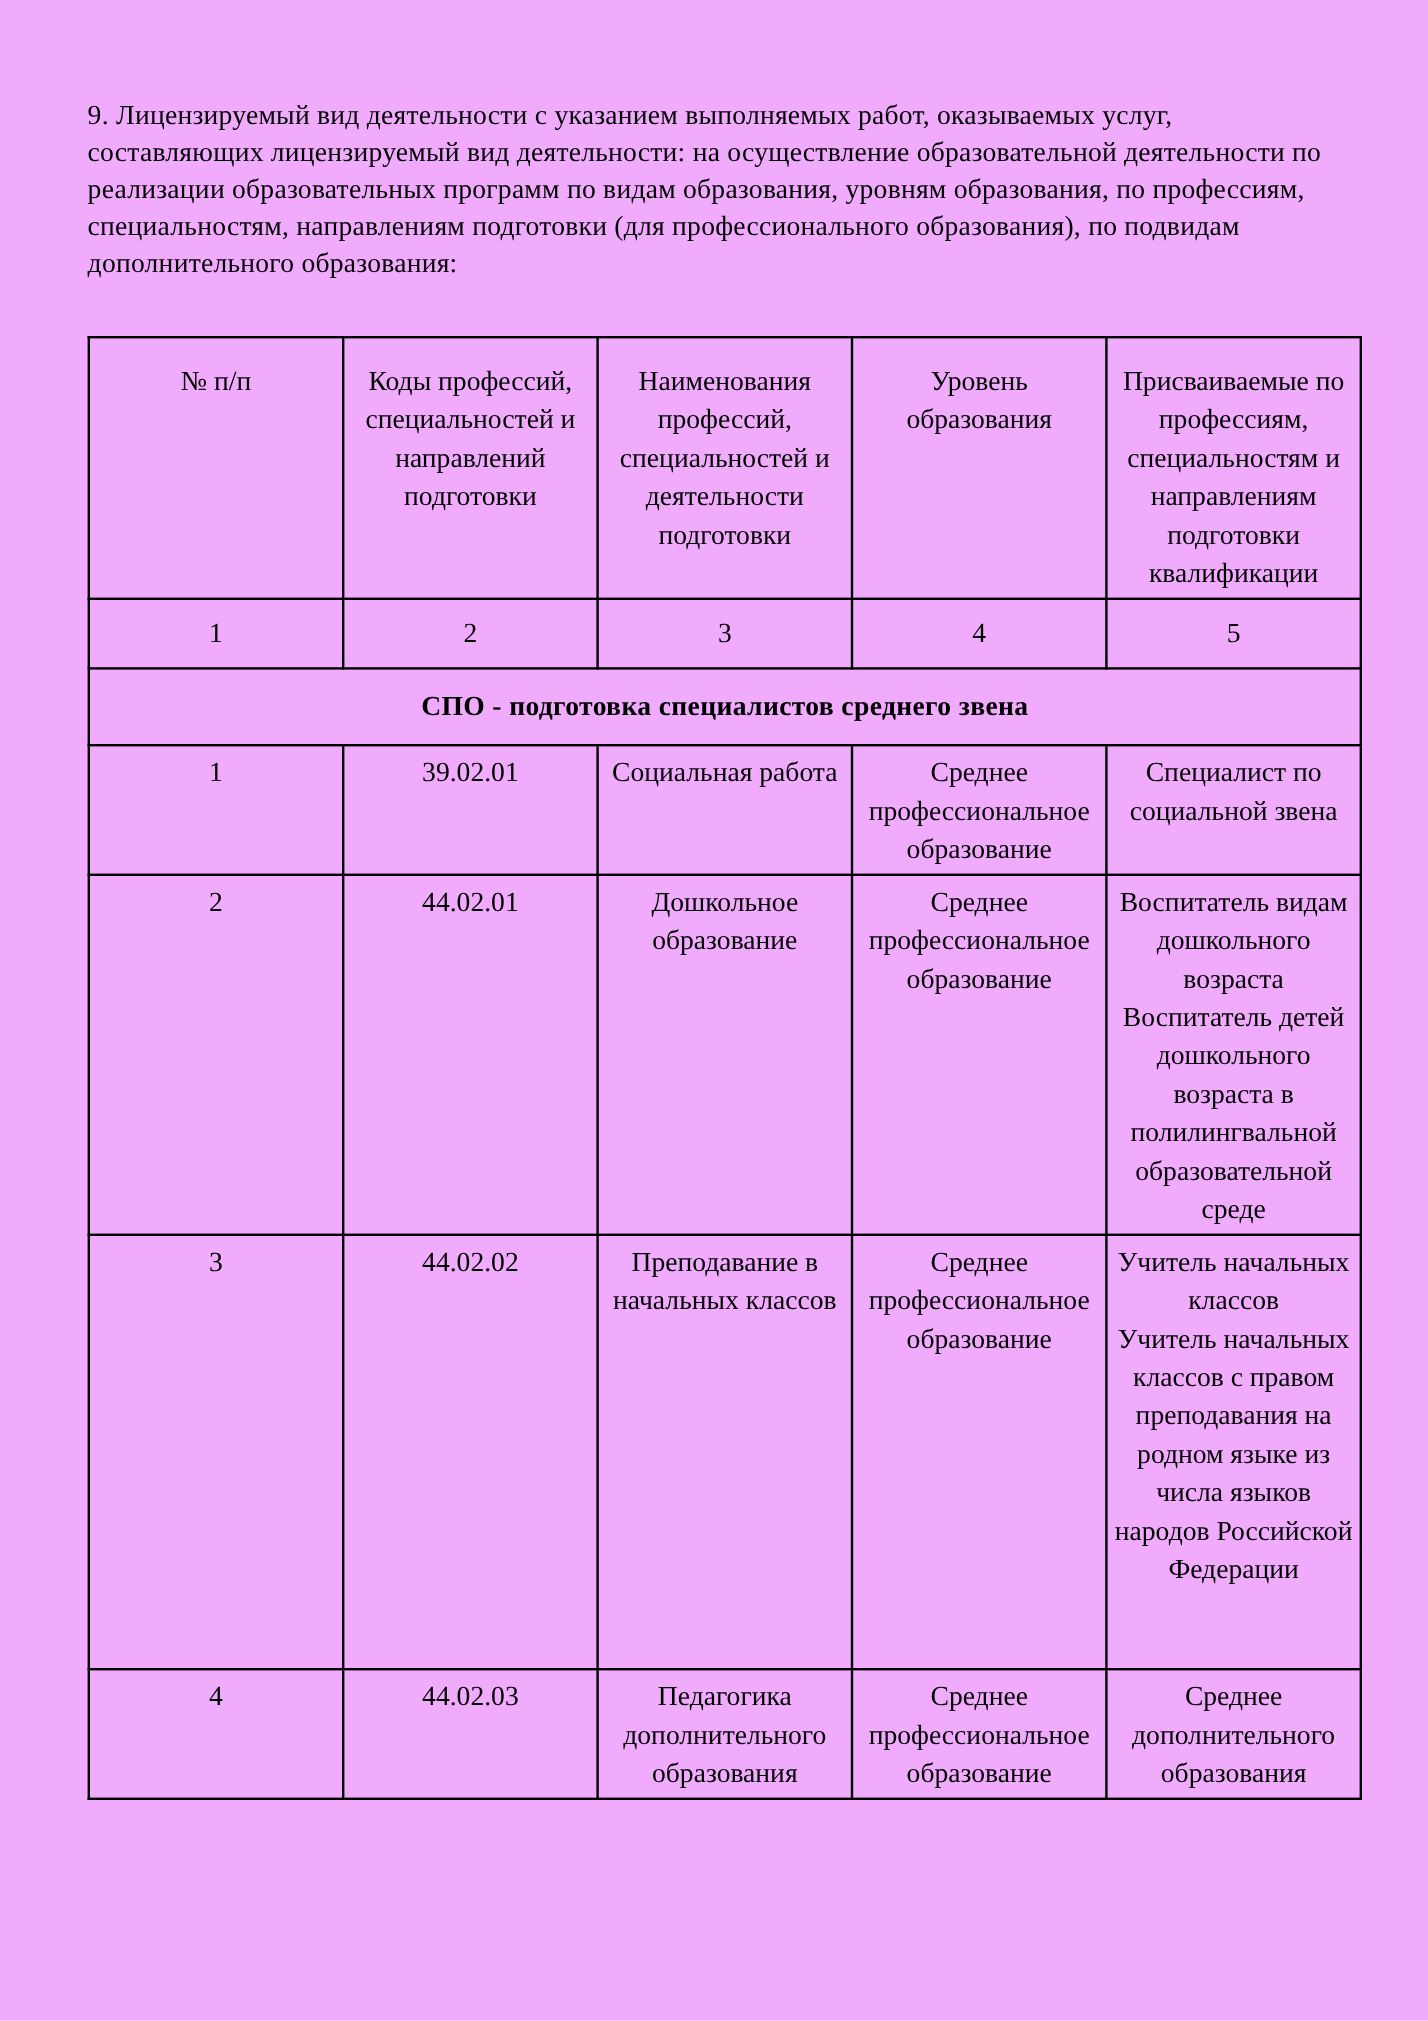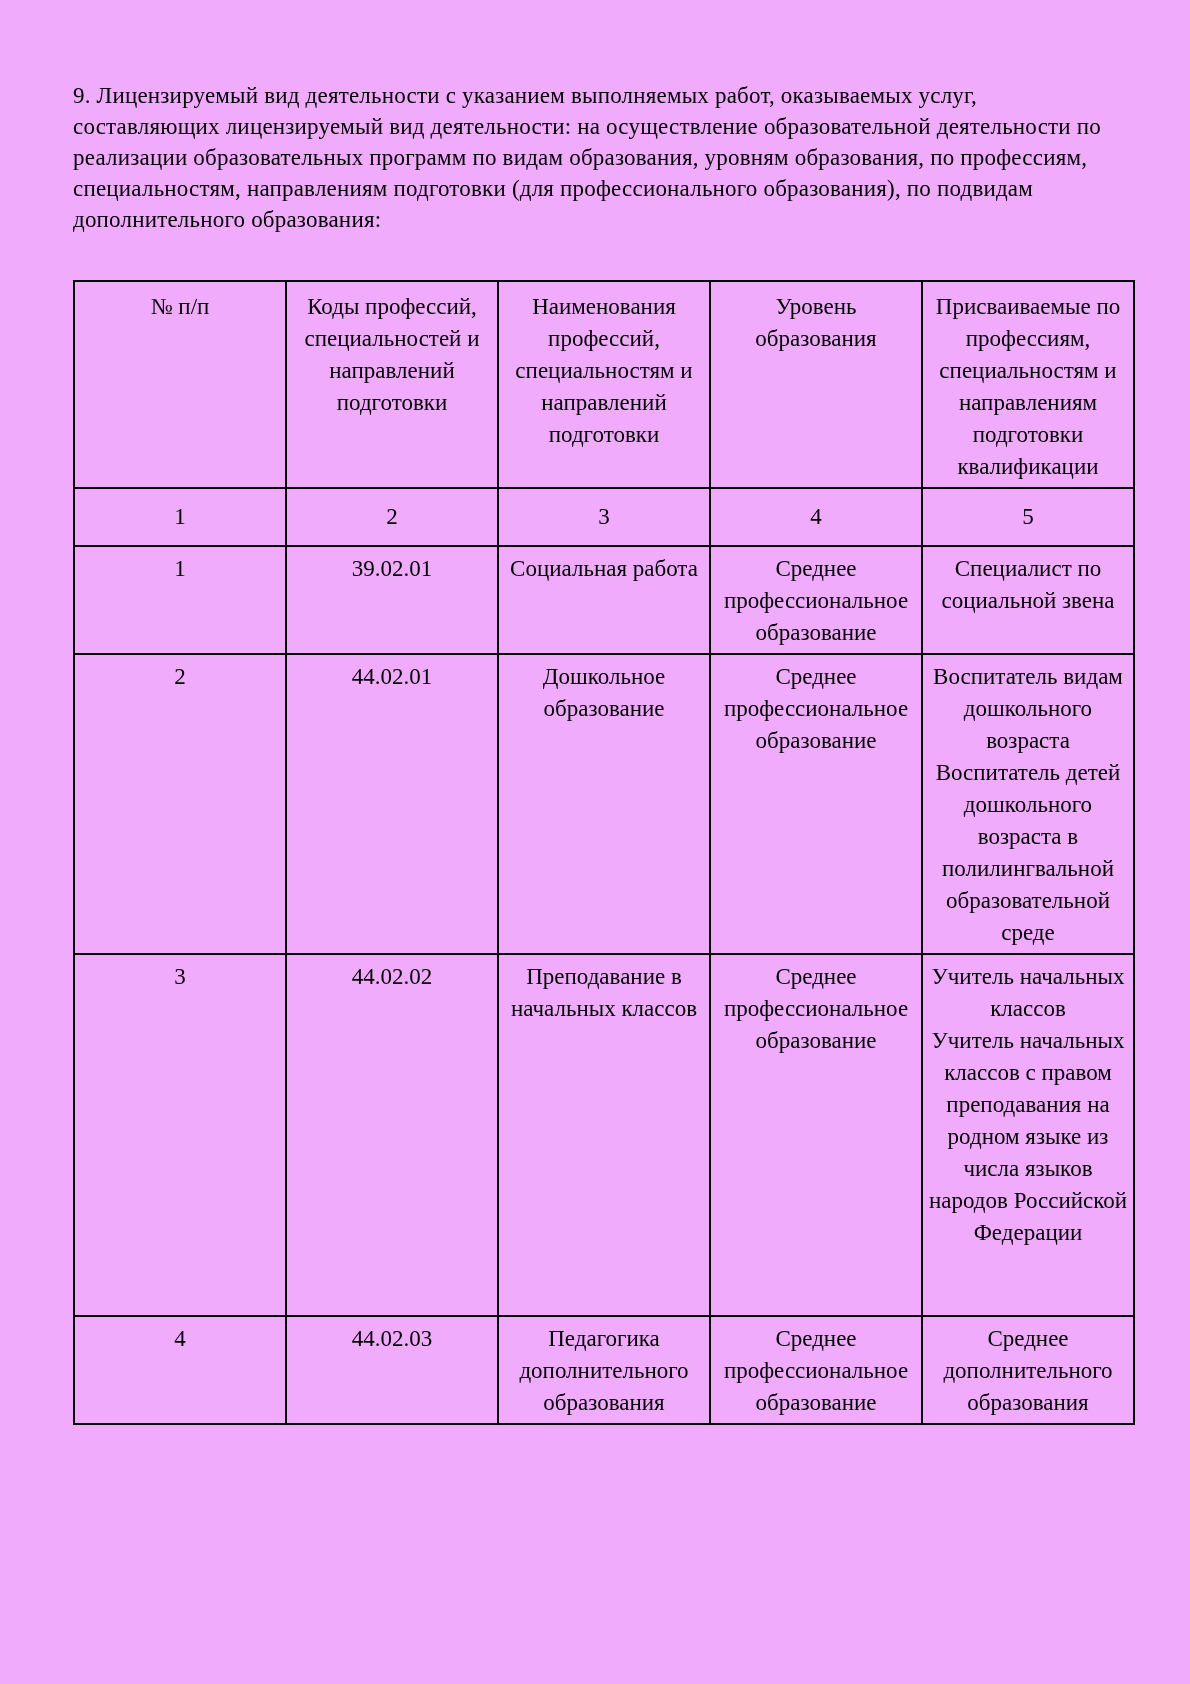--- a/index.html
+++ b/index.html
@@ -46,21 +46,21 @@
   }
   tr.title-row td {
     height: 50px;
     font-weight: bold;
     vertical-align: middle;
     letter-spacing: 0.3px;
   }
   tr.header-row th {
     height: 192px;
     vertical-align: top;
-    padding-top: 9px;
+    padding-top: 20px;
   }
   tr.numbers-row td {
     height: 48px;
     vertical-align: middle;
   }
   tr.section-row td {
     height: 54px;
     font-weight: bold;
     vertical-align: middle;
     letter-spacing: 0.3px;
@@ -88,33 +88,36 @@
       <col style="width:20%">
       <col style="width:20%">
       <col style="width:20%">
       <col style="width:20%">
     </colgroup>
     <tbody>
 
       <tr class="header-row">
         <th>№ п/п</th>
         <th>Коды профессий, специальностей и направлений подготовки</th>
-        <th>Наименования профессий, специальностям и направлений подготовки</th>
+        <th>Наименования профессий, специальностей и деятельности подготовки</th>
         <th>Уровень образования</th>
         <th>Присваиваемые по профессиям, специальностям и направлениям подготовки квалификации</th>
       </tr>
 
       <tr class="numbers-row">
         <td>1</td>
         <td>2</td>
         <td>3</td>
         <td>4</td>
         <td>5</td>
       </tr>
 
+      <tr class="section-row">
+        <td colspan="5">СПО - подготовка специалистов среднего звена</td>
+      </tr>
 
       <tr class="data-row r1">
         <td>1</td>
         <td>39.02.01</td>
         <td>Социальная работа</td>
         <td>Среднее профессиональное образование</td>
         <td>
           <span class="qual-line">Специалист по социальной звена</span>
           <span class="qual-line"></span>
         </td>

